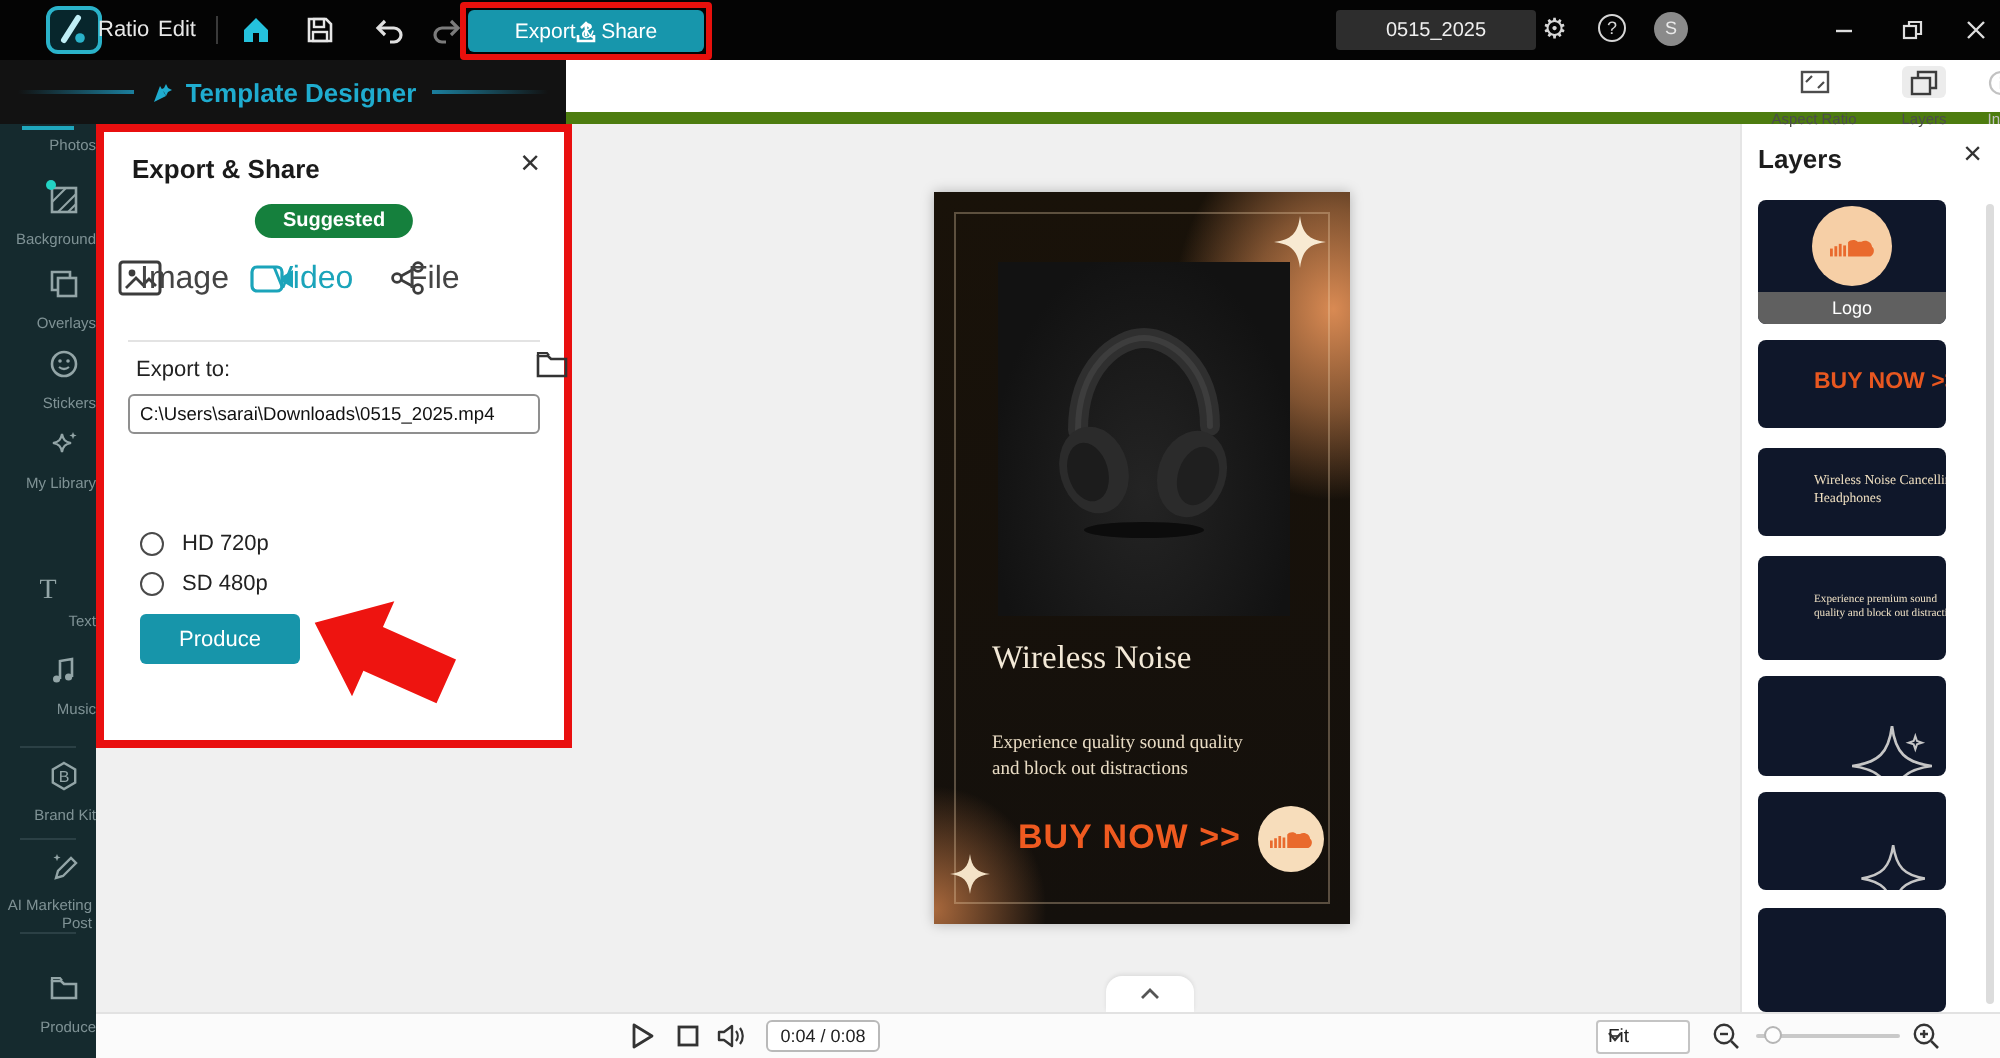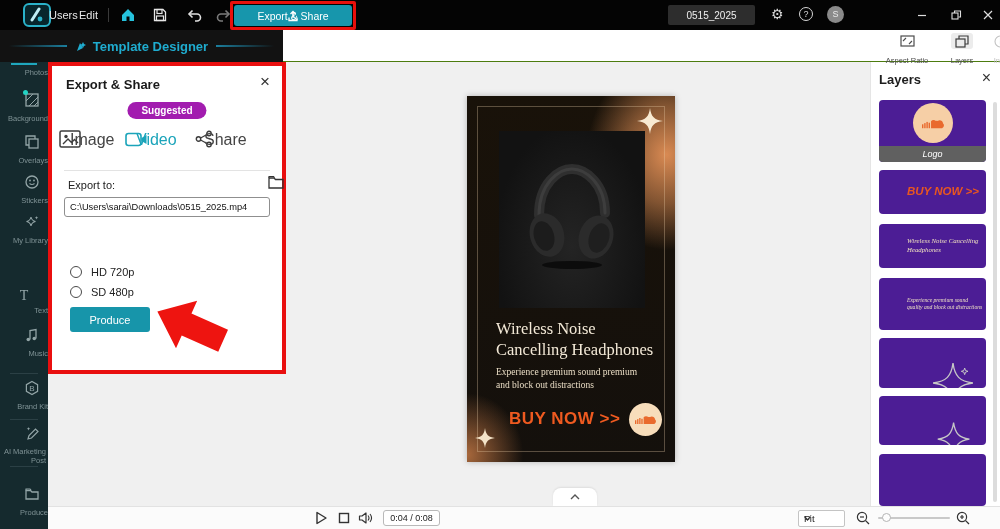--- a/index.html
+++ b/index.html
@@ -14,41 +14,41 @@
   .app-logo svg { position:absolute; left:3px; top:2px; }
   .menu-item { top:9px; font-size:11px; color:#e8e8e8; cursor:default; }
   .menu-file { left:49px; } .menu-edit { left:79px; }
   .tb-divider { left:108px; top:8px; width:1px; height:14px; background:#3a3a3a; }
   .tb-icon { top:7px; width:16px; height:16px; }
   .i-home { left:120px; } .i-save { left:152px; } .i-undo { left:186px; } .i-redo { left:216px; }
   .export-outline { left:230px; top:1px; border:3px solid #e8100c; border-radius:2px; padding:1px; }
   .export-btn { position:relative; width:118px; height:21px; background:#1796ac; border:none;
                 border-radius:3px; color:#fff; font-size:10.5px; display:flex; align-items:center;
                 justify-content:center; gap:6px; font-family:inherit; }
-  .proj-chip { left:668px; top:5px; width:87px; height:20px; background:#2d2d2d; border-radius:2px;
+  .proj-chip { left:668px; top:5px; width:100px; height:20px; background:#2d2d2d; border-radius:2px;
                color:#efefef; font-size:10px; display:flex; align-items:center; justify-content:center;text-align:center; }
   .i-gear { left:771px; top:6px; color:#d6d6d6; font-size:14px; line-height:16px; }
   .i-help { left:799px; top:7px; width:14px; height:14px; border:1.3px solid #d6d6d6; border-radius:50%;
             color:#d6d6d6; font-size:9px; text-align:center; line-height:12px; }
   .avatar { left:827px; top:6px; width:17px; height:17px; background:#8a8a8a; border-radius:50%;
             color:#e9e9e9; font-size:9px; text-align:center; line-height:17px; }
   .win-btn { top:9px; width:12px; height:12px; color:#dedede; }
   .w-min { left:916px; } .w-max { left:950px; } .w-close { left:982px; }
 
   
   .designer-strip { position:absolute; left:0; top:30px; width:283px; height:32px; background:#121212;
                     display:flex; align-items:center; justify-content:center; gap:8px; z-index:5; }
   .strip-line { width:58px; height:2px; }
   .strip-line.l { background:linear-gradient(90deg, rgba(27,127,158,0), #1b7f9e); }
   .strip-line.r { background:linear-gradient(90deg, #1b7f9e, rgba(27,127,158,0)); }
   .strip-title { color:#1faccf; font-size:13px; font-weight:bold; display:flex; align-items:center; gap:5px; }
 
   
   .top-strip { position:absolute; left:283px; top:30px; width:717px; height:32px; background:#fff;
-               border-bottom:1px solid #4d7c0f; z-index:4; }
+               border-bottom:6px solid #4d7c0f; z-index:4; }
   .view-tool { position:absolute; top:3px; text-align:center; color:#4c4c4c; }
   .view-tool .vt-icon { height:16px; display:flex; align-items:center; justify-content:center; }
   .view-tool .vt-label { font-size:7.5px; margin-top:1px; }
   .vt-aspect { left:594px; width:60px; }
   .vt-layers { left:660px; width:38px; }
   .vt-layers .vt-icon { background:#ececec; border-radius:3px; margin:0 8px; }
   .vt-info { left:702px; width:30px; color:#c2c2c2; }
 
   
   .sidebar { position:absolute; left:0; top:62px; width:48px; height:467px; background:#152a2e; z-index:6; }
@@ -88,21 +88,21 @@
   .collapse-tab { position:absolute; left:505px; top:426px; width:44px; height:18px; background:#fff;
                   border-radius:8px 8px 0 0; box-shadow:0 -1px 2px rgba(0,0,0,0.08);
                   display:flex; align-items:center; justify-content:center; }
 
   
   .export-panel { position:absolute; left:48px; top:62px; width:238px; height:312px; background:#fff;
                   border:4px solid #e90f0f; z-index:20; }
   .export-panel * { position:absolute; }
   .ep-title { left:14px; top:11px; font-size:13px; font-weight:bold; color:#1a1a1a; }
   .ep-close { right:12px; top:7px; font-size:17px; color:#333; line-height:18px; }
-  .ep-badge { left:50%; top:36px; transform:translateX(-50%); background:#a21caf; color:#fff;
+  .ep-badge { left:50%; top:36px; transform:translateX(-50%); background:#15803d; color:#fff;
               font-size:10px; font-weight:bold; padding:3px 14px; border-radius:11px; white-space:nowrap; }
   .ep-tab { top:62px; width:60px; text-align:center; color:#444; }
   .ep-tab .t-icon { height:22px; display:flex; align-items:center; justify-content:center; }
   .ep-tab .t-label { font-size:16px; margin-top:3px; display:block; }
   .ep-tab-image { left:18px; } .ep-tab-video { left:84px; } .ep-tab-share { left:152px; }
   .ep-tab.active { color:#1ba4ba; }
   .ep-divider { left:12px; right:12px; top:104px; height:1px; background:#e3e3e3; }
   .ep-exportto { left:16px; top:113px; font-size:11px; color:#222; }
   .ep-folder { right:14px; top:109px; }
   .ep-input { left:12px; top:131px; width:206px; height:20px; border:1px solid #8f8f8f; border-radius:3px;
@@ -117,21 +117,21 @@
   .ep-produce { left:18px; top:241px; width:80px; height:25px; background:#1795aa; border:none;
                 border-radius:3px; color:#fff; font-size:11px; font-family:inherit; }
   .big-arrow { position:absolute; left:148px; top:296px; z-index:30; }
 
   
   .right-panel { position:absolute; left:870px; top:62px; width:130px; height:444px; background:#fff;
                  border-left:1px solid #e5e5e5; z-index:3; overflow:hidden; }
   .right-panel * { position:absolute; }
   .rp-title { left:8px; top:10px; font-size:13px; font-weight:bold; color:#1d1d1d; }
   .rp-close { right:9px; top:7px; font-size:16px; color:#333; }
-  .layer-card { left:8px; width:107px; background:#4c1d95; border-radius:4px; overflow:hidden;font-style:italic; }
+  .layer-card { left:8px; width:94px; background:#0f172a; border-radius:4px; overflow:hidden; }
   .lc-burger { left:7px; top:50%; transform:translateY(-50%); width:14px; }
   .lc-burger i { display:block; height:2px; background:#a6a6a6; margin:2px 0; }
   .lc-1 { top:38px; height:62px; }
   .lc-1 .logo-bubble { left:50%; top:23px; transform:translate(-50%,-50%); width:40px; height:40px;
          border-radius:50%; background:#f6cfa6; display:flex; align-items:center; justify-content:center; }
   .lc-caption { left:0; right:0; bottom:0; height:16px; background:#606060; color:#fff; font-size:9px;
                 display:flex; align-items:center; justify-content:center; }
   .lc-2 { top:108px; height:44px; }
   .lc-2 .lc-buynow { left:28px; top:15px; font-size:11.5px; font-weight:bold; color:#e85720; white-space:nowrap; }
   .lc-3 { top:162px; height:44px; }
@@ -164,21 +164,21 @@
 </head>
 <body>
 
 <div class="titlebar">
   <div class="app-logo">
     <svg width="18" height="16" viewBox="0 0 18 16">
         <path d="M4 13 L11 2" stroke="#bfeef5" stroke-width="3" stroke-linecap="round"></path>
         <circle cx="12" cy="12" r="2.4" fill="#2ab2c9"></circle>
       </svg>
   </div>
-  <span class="menu-item menu-file">Users</span>
+  <span class="menu-item menu-file">Ratio</span>
   <span class="menu-item menu-edit">Edit</span>
   <span class="tb-divider"></span>
   <span class="tb-icon i-home">
     <svg width="16" height="16" viewBox="0 0 16 16">
         <path d="M2 8 L8 2 L14 8 V14 H9.5 V9.5 H6.5 V14 H2 Z" fill="#25c2dd"></path>
       </svg>
   </span>
   <span class="tb-icon i-save">
     <svg width="16" height="16" viewBox="0 0 16 16">
         <path d="M2.5 2.5 H11 L13.5 5 V13.5 H2.5 Z" fill="none" stroke="#e6e6e6" stroke-width="1.3"></path>
@@ -393,24 +393,23 @@
           <path d="M12 0 C13 8 16 11 24 12 C16 13 13 16 12 24 C11 16 8 13 0 12 C8 11 11 8 12 0 Z" fill="#f8ead2"></path>
         </svg>
     </span>
     <span class="sparkle-bl">
       <svg width="20" height="20" viewBox="0 0 24 24">
           <path d="M12 0 C13 8 16 11 24 12 C16 13 13 16 12 24 C11 16 8 13 0 12 C8 11 11 8 12 0 Z" fill="#f4e3c8"></path>
         </svg>
     </span>
     <div class="poster-headline">
       <div>Wireless Noise</div>
-      <div>Cancelling Headphones</div>
     </div>
     <div class="poster-sub">
-      <div>Experience premium sound premium</div>
+      <div>Experience quality sound quality</div>
       <div>and block out distractions</div>
     </div>
     <div class="poster-cta">BUY NOW &gt;&gt;</div>
     <div class="poster-logo">
       <svg width="21" height="13" viewBox="0 0 28 16">
         <rect x="0" y="9" width="1.8" height="5" fill="#e96a2d"></rect>
           <rect x="2.8" y="7.5" width="1.8" height="6.5" fill="#e96a2d"></rect>
         <rect x="5.6" y="6" width="1.8" height="8" fill="#e96a2d"></rect>
           <rect x="8.4" y="7" width="1.8" height="7" fill="#e96a2d"></rect>
         <path d="M11.5 14 V5 C13 3.2 16 3 17.8 4.8 C18.3 4.6 19.2 4.5 20 4.7 C22.6 3 26.5 4.6 26.8 8 C28.6 9 28.3 12.8 25.6 14 Z" fill="#e96a2d"></path>
@@ -450,21 +449,21 @@
   </div>
   <div class="ep-tab ep-tab-share">
     <span class="t-icon">
       <svg width="18" height="18" viewBox="0 0 18 18">
           <circle cx="14" cy="3.5" r="2.2" fill="none" stroke="#3c3c3c" stroke-width="1.4"></circle>
           <circle cx="3.5" cy="9" r="2.2" fill="none" stroke="#3c3c3c" stroke-width="1.4"></circle>
           <circle cx="14" cy="14.5" r="2.2" fill="none" stroke="#3c3c3c" stroke-width="1.4"></circle>
           <path d="M5.6 8 L12 4.5 M5.6 10 L12 13.5" stroke="#3c3c3c" stroke-width="1.3"></path>
         </svg>
     </span>
-    <span class="t-label">Share</span>
+    <span class="t-label">File</span>
   </div>
 
   <span class="ep-divider"></span>
   <span class="ep-exportto">Export to:</span>
   <span class="ep-folder">
     <svg width="16" height="14" viewBox="0 0 16 14">
         <path d="M1 3 H6 L7.5 4.5 H15 V13 H1 Z" fill="none" stroke="#333" stroke-width="1.3"></path>
         <path d="M1 3 V1.5 H5.5 L6.5 2.7" fill="none" stroke="#333" stroke-width="1.1"></path>
       </svg>
   </span>

